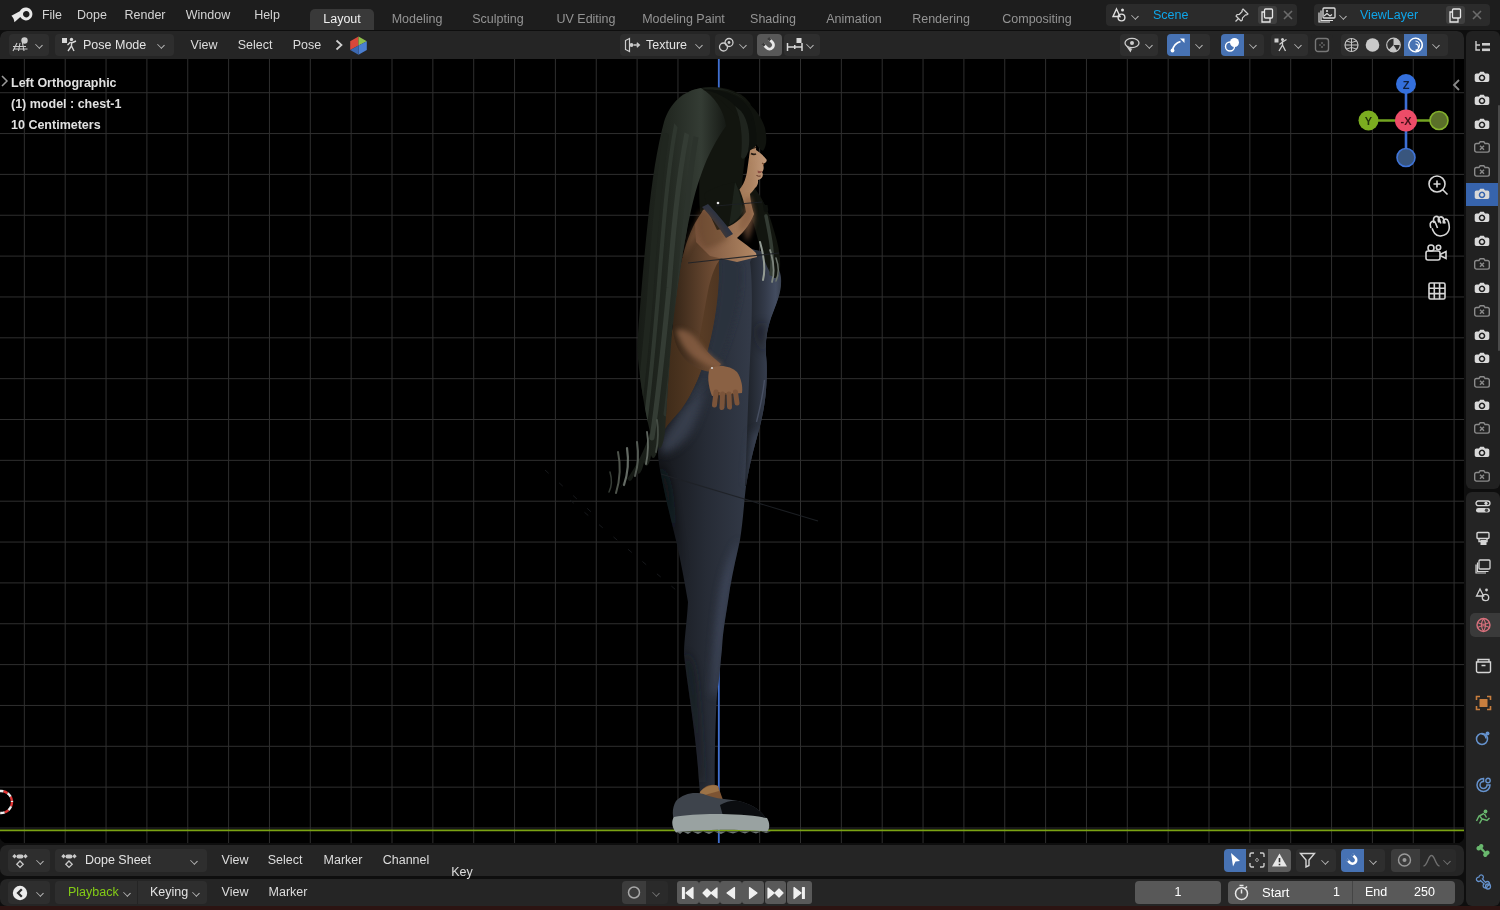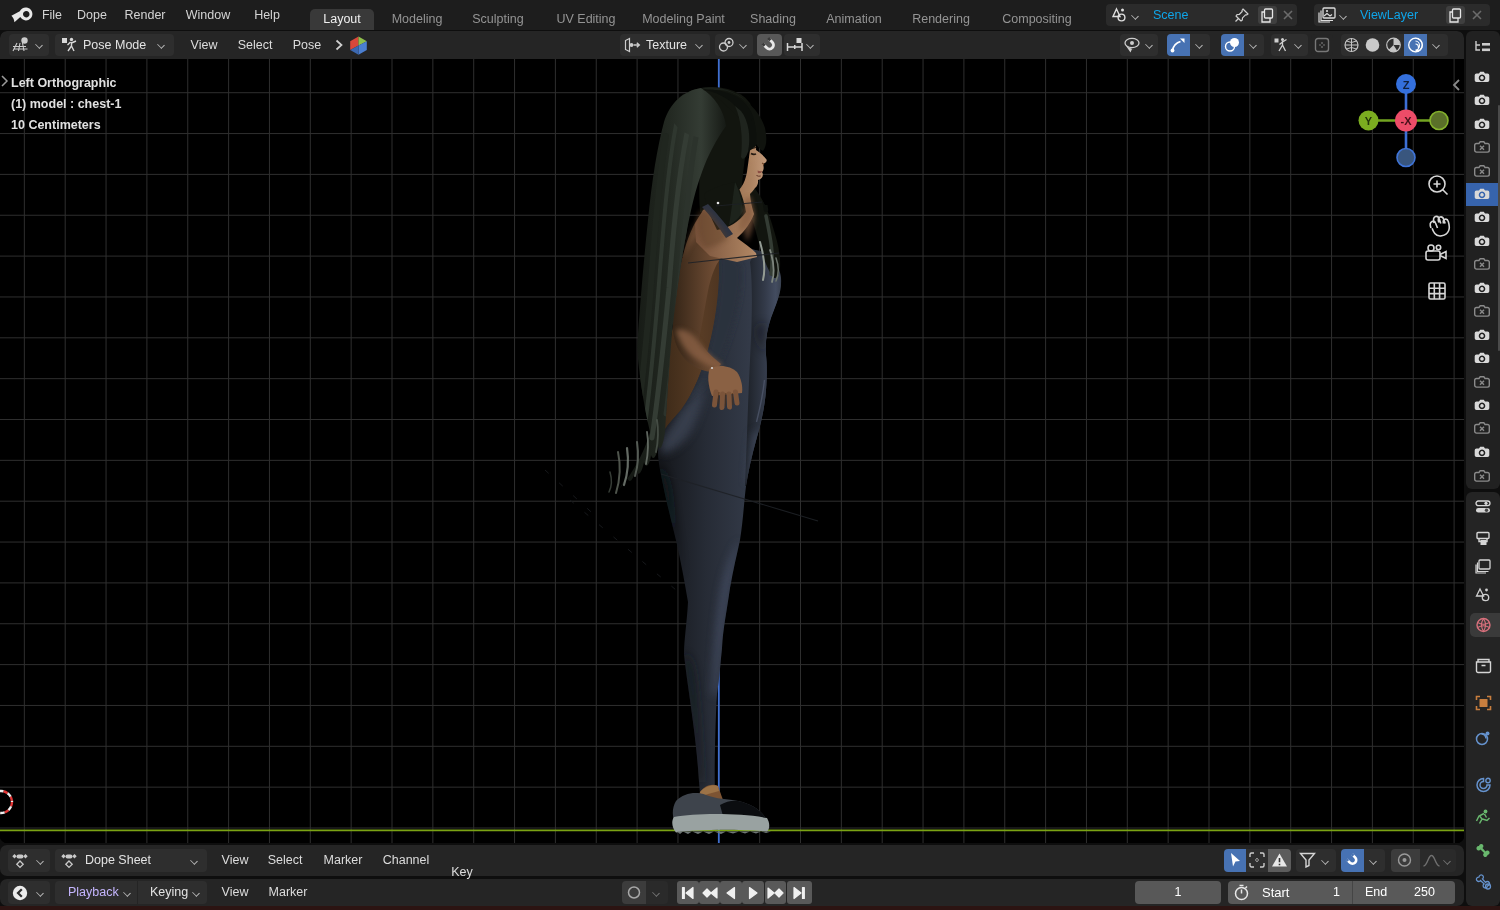--- a/index.html
+++ b/index.html
@@ -644,21 +644,21 @@
 
 <div id="tlarea">
   <div class="btn" style="left:8px;top:2px;width:42px;height:23px">
     <svg class="abs" style="left:4px;top:4px" width="16" height="16" viewBox="0 0 16 16">
       <circle cx="8" cy="8" r="7.2" fill="#ececec"></circle>
       <path d="M9.8 4.2 L6 8 L9.8 11.8" fill="none" stroke="#2c2c2c" stroke-width="2.2"></path>
     </svg>
     <span class="chev" style="left:29px;top:9px"></span>
   </div>
   <div class="btn" style="left:55px;top:2px;width:152px;height:23px">
-    <span class="abs" style="left:13px;top:4px;color:#c4b5fd;font-size:12.5px">Playback</span>
+    <span class="abs" style="left:13px;top:4px;color:#84cc16;font-size:12.5px">Playback</span>
     <span class="chev" style="left:69px;top:9px"></span>
     <div class="abs" style="left:82px;top:0;width:1px;height:23px;background:#242424"></div>
     <span class="abs" style="left:95px;top:4px;color:#e3e3e3;font-size:12.5px">Keying</span>
     <span class="chev" style="left:138px;top:9px"></span>
   </div>
   <span class="hmenu" style="left:235px;top:6px">View</span>
   <span class="hmenu" style="left:288px;top:6px">Marker</span>
 
   <div class="abs" style="left:622px;top:2px;width:24px;height:23px;background:#3c3c3c;border-radius:4px 0 0 4px">
     <svg class="abs" style="left:4px;top:4px" width="16" height="15" viewBox="0 0 16 15">

